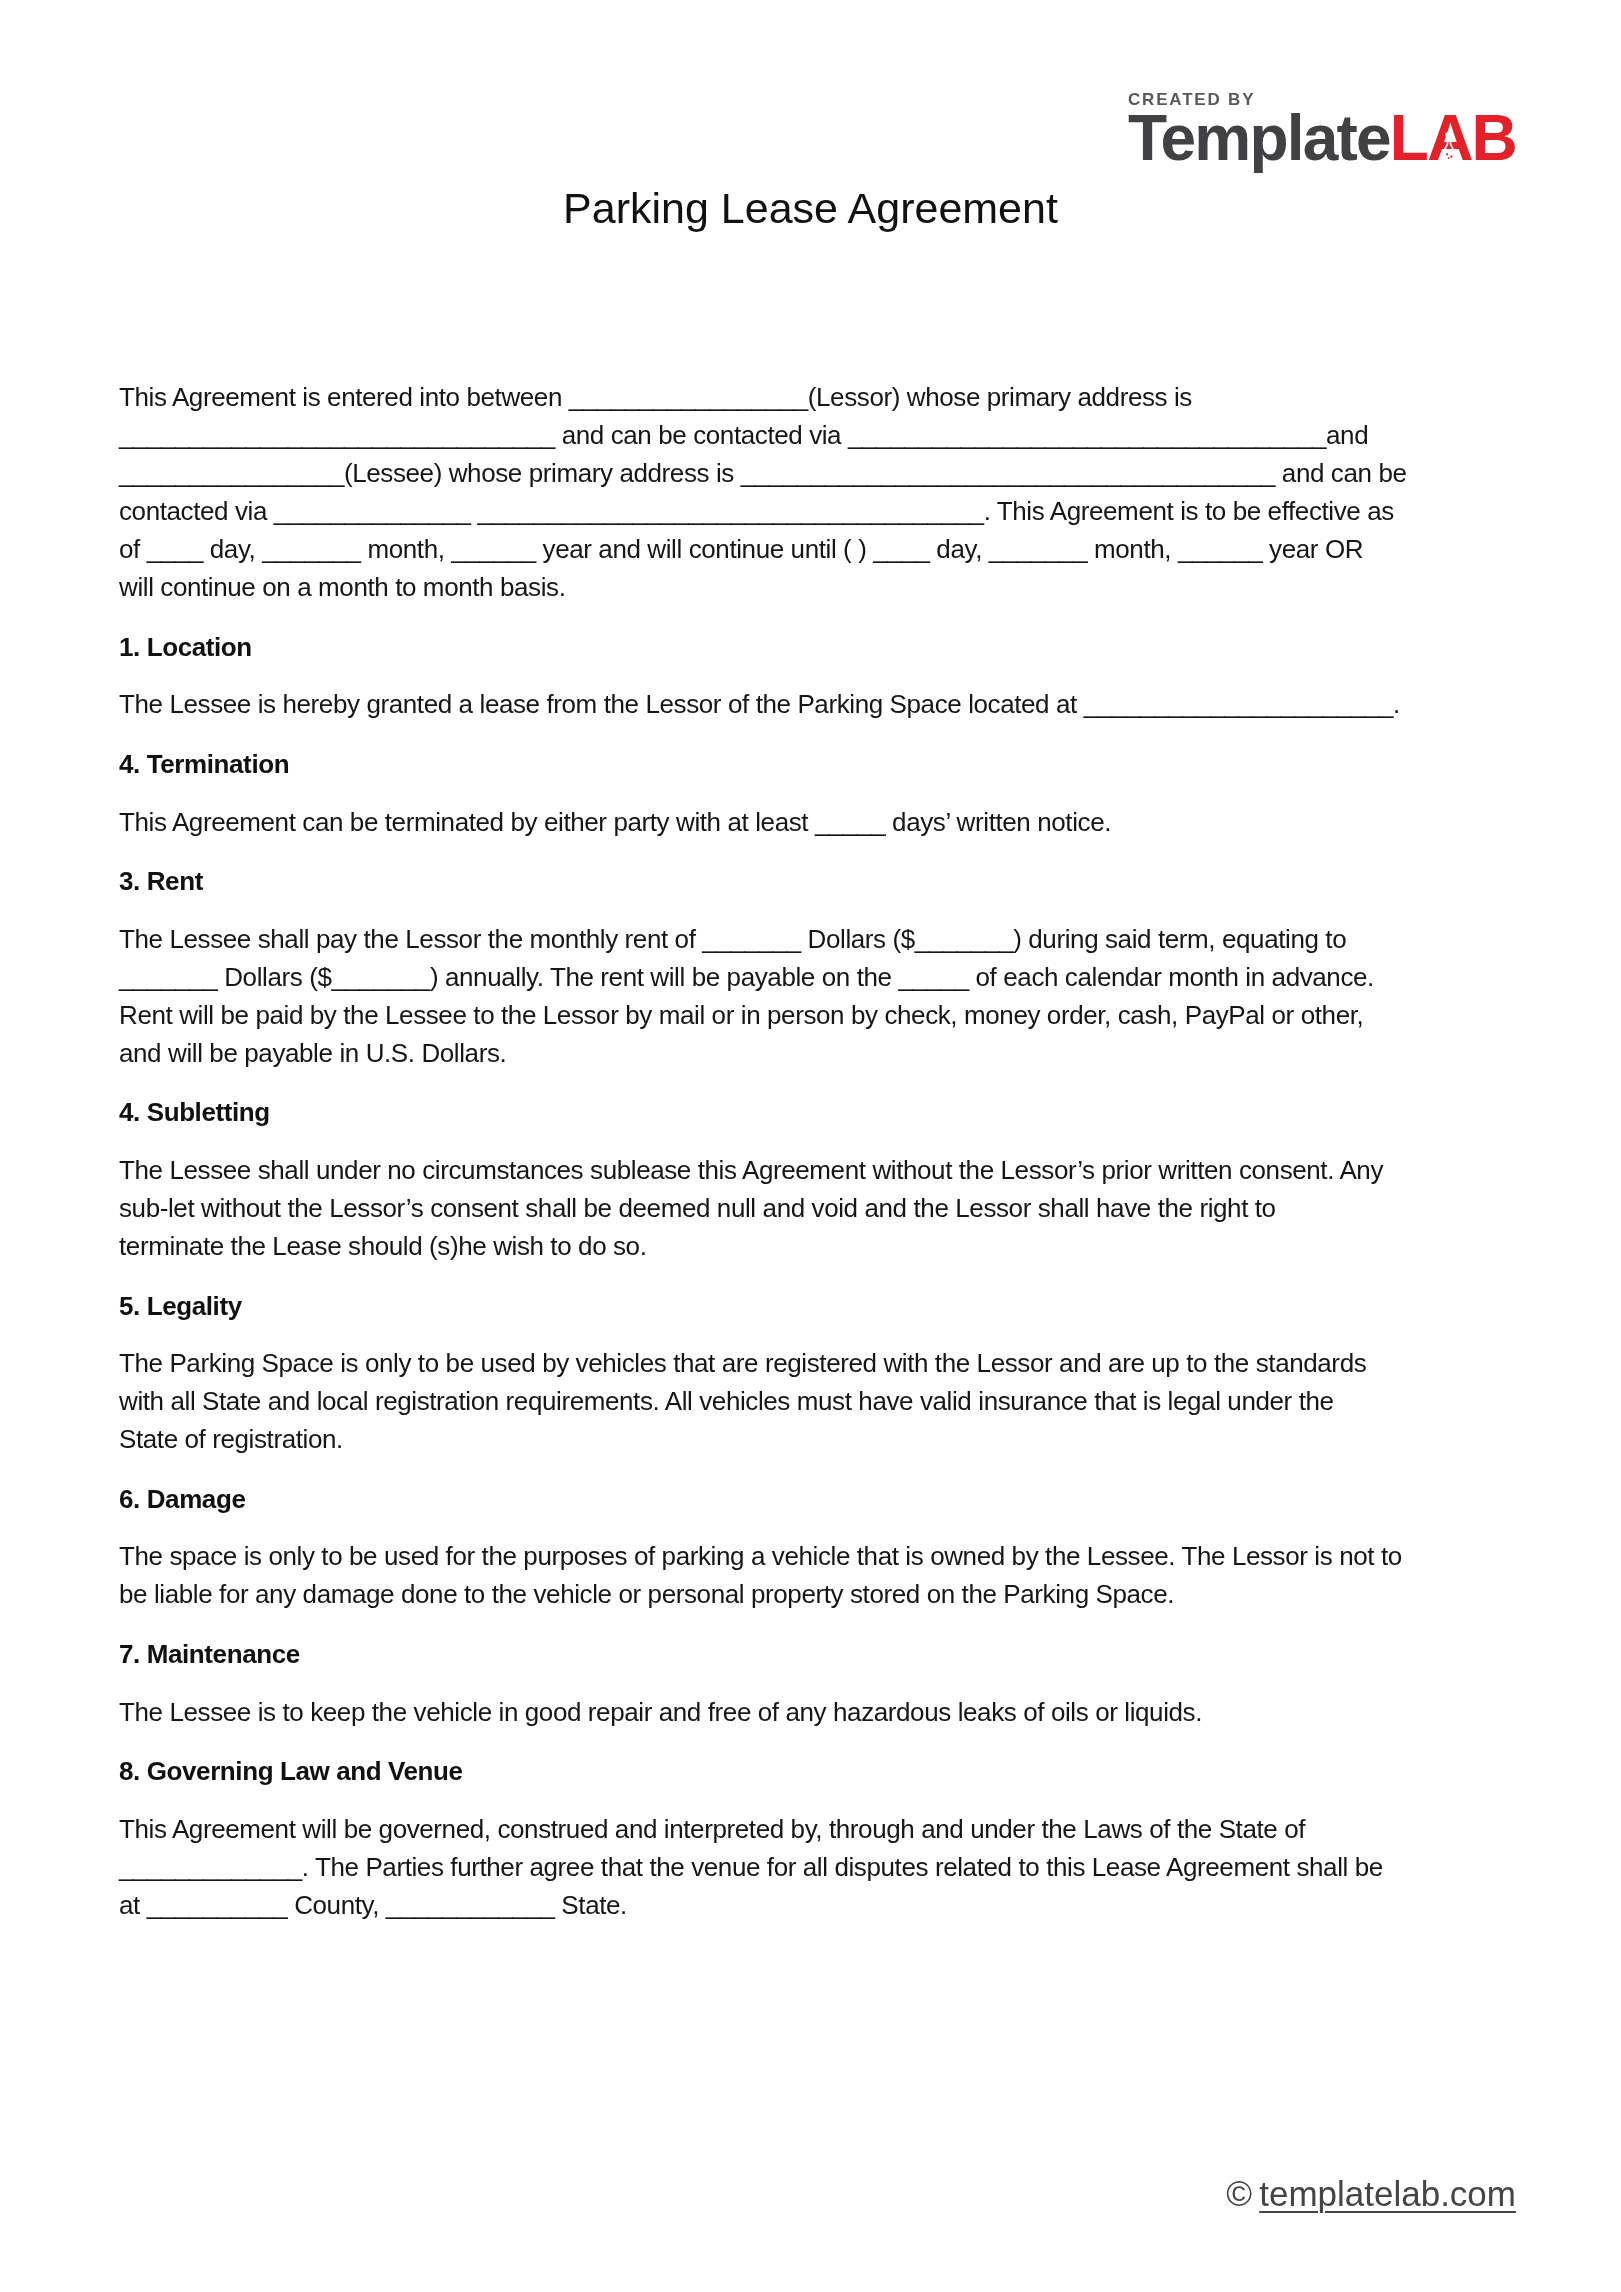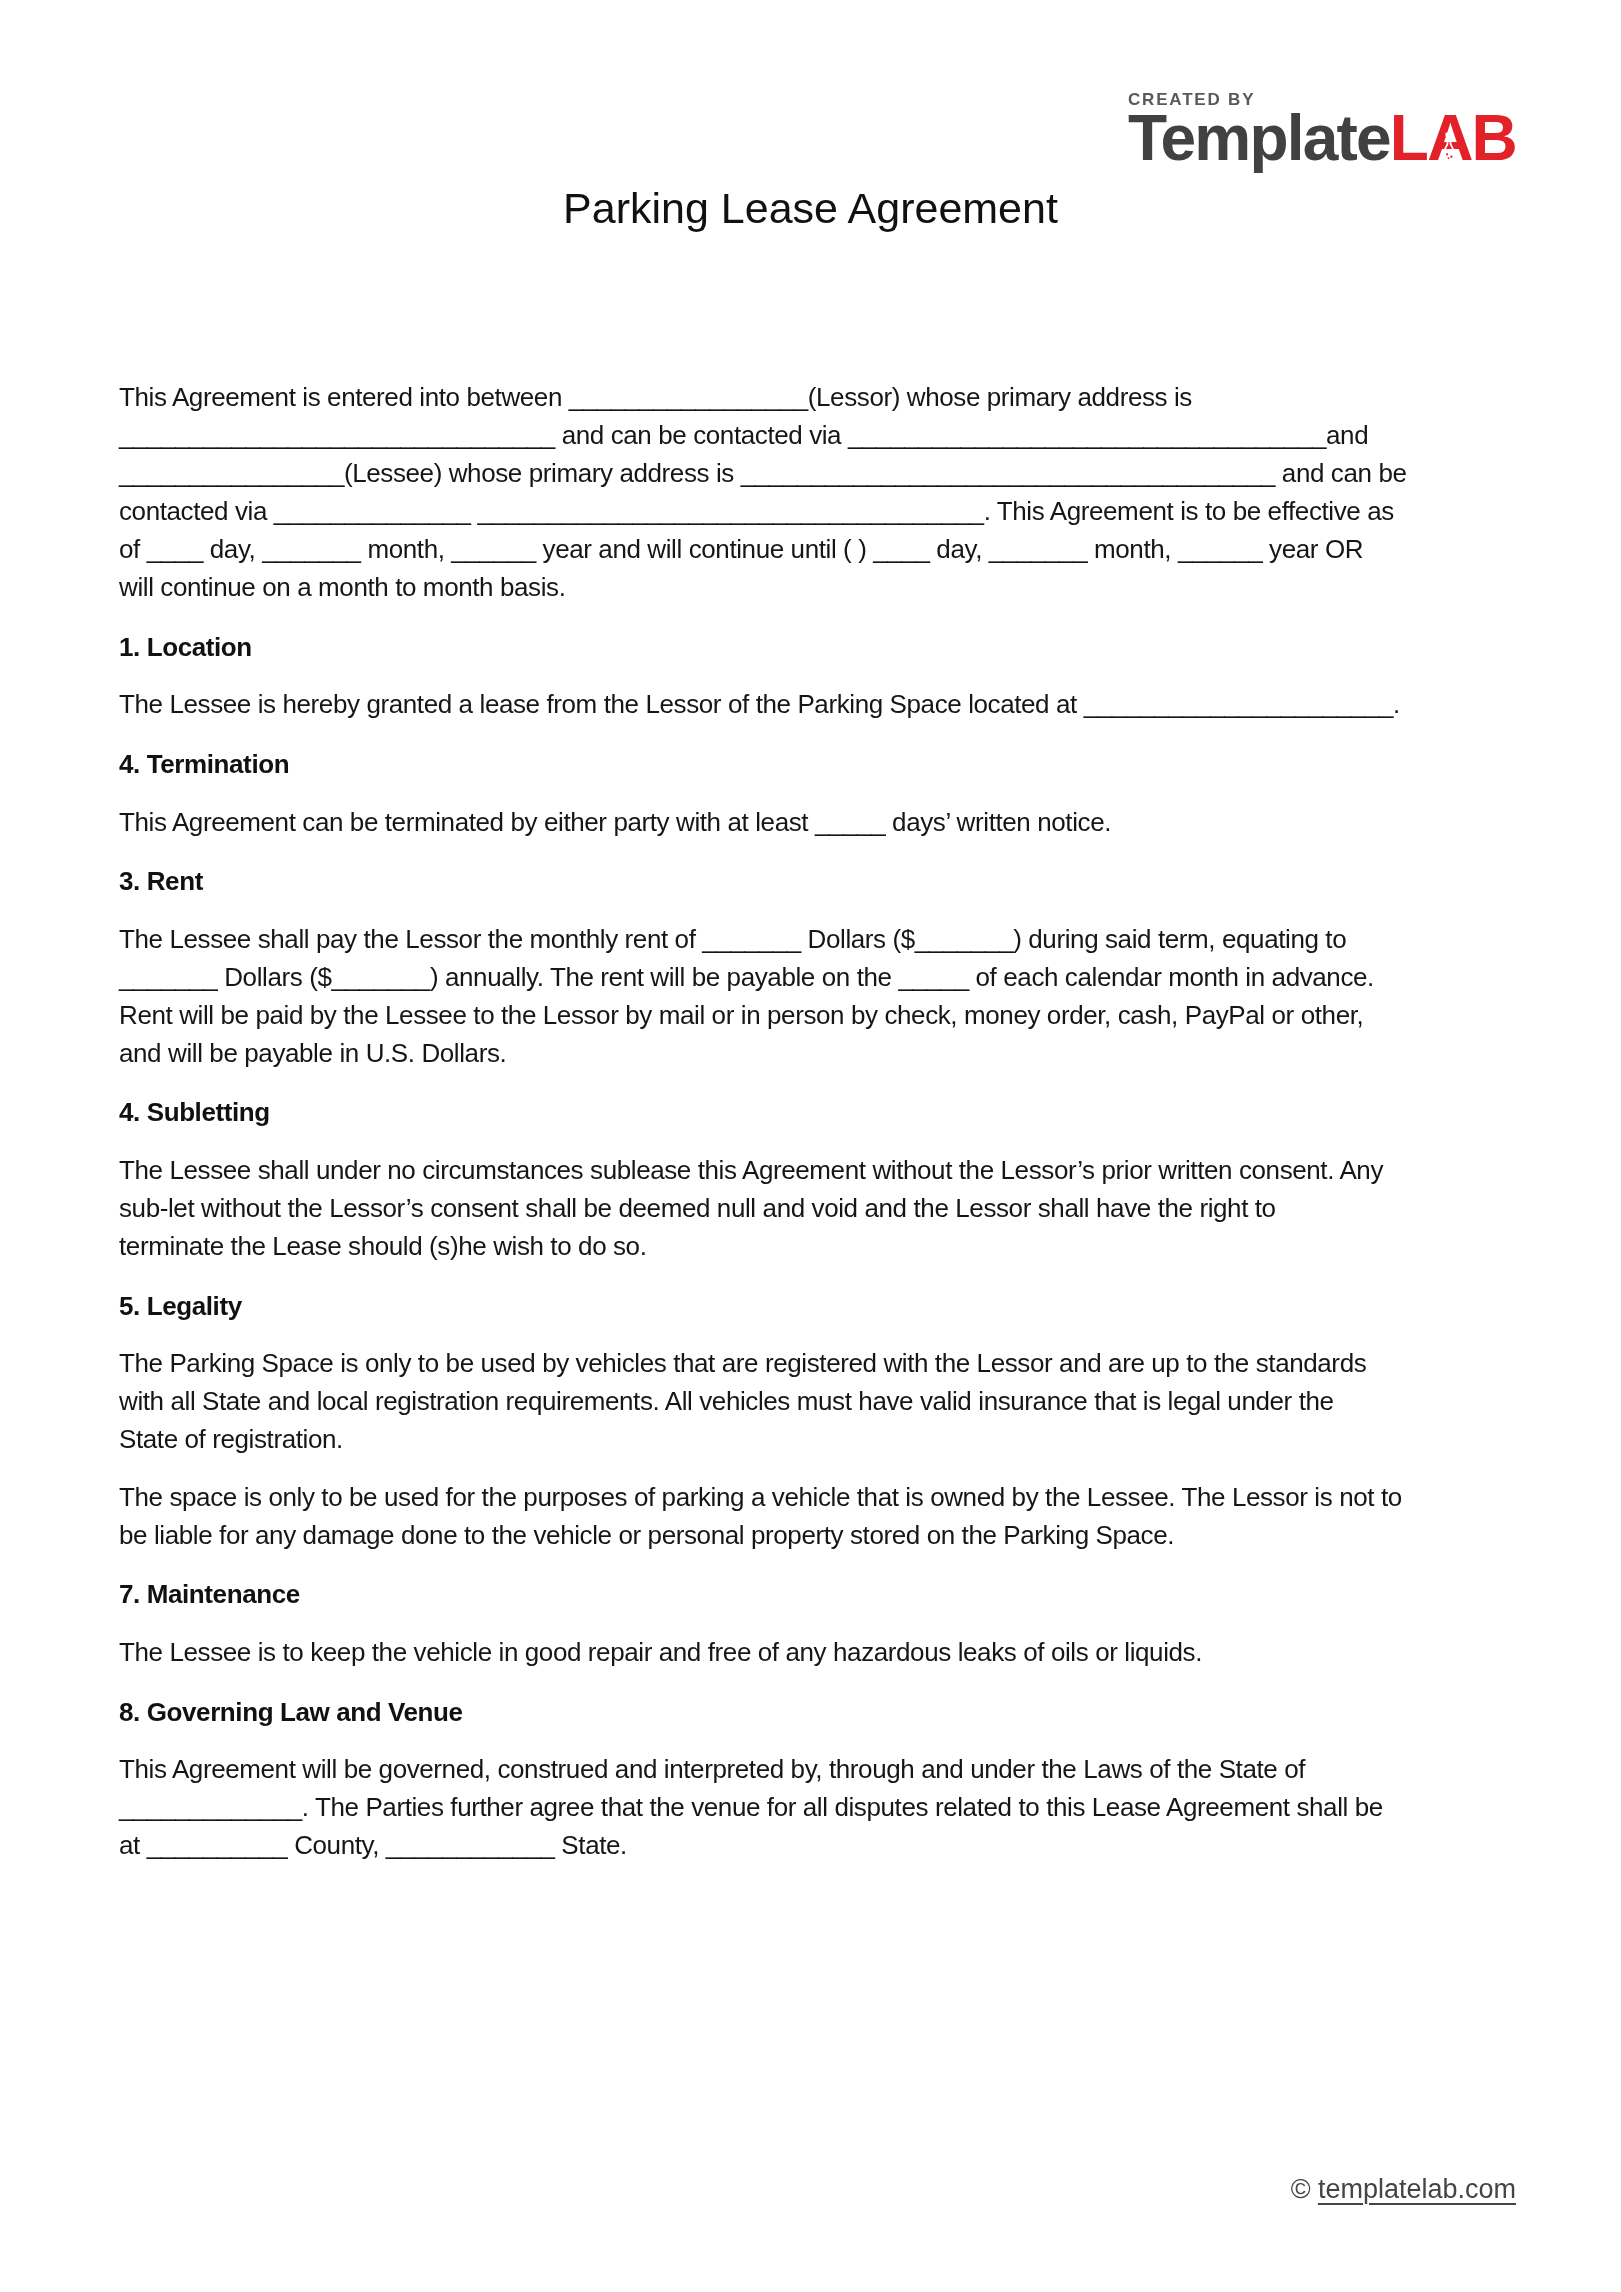--- a/index.html
+++ b/index.html
@@ -69,21 +69,21 @@
     font-weight: 700;
     line-height: 38px;
     margin: 21.5px 0 19.7px 0;
     color: #111111;
   }
   
   .footer {
     position: absolute;
     top: 2174px;
     right: 105px;
-    font-size: 27px;
+    font-size: 35px;
     color: #454545;
     letter-spacing: 0;
   }
   .footer .copyright-symbol { text-decoration: none; margin-right: 7.2px; }
   .footer .footer-link {
     color: #454545;
     text-decoration: underline;
     text-decoration-thickness: 1.8px;
     text-underline-offset: 5.4px;
     cursor: pointer;
@@ -133,20 +133,21 @@
   <h2>4. Subletting</h2>
   <p>The Lessee shall under no circumstances sublease this Agreement without the Lessor’s prior written consent. Any
 sub-let without the Lessor’s consent shall be deemed null and void and the Lessor shall have the right to
 terminate the Lease should (s)he wish to do so.</p>
 
   <h2>5. Legality</h2>
   <p>The Parking Space is only to be used by vehicles that are registered with the Lessor and are up to the standards
 with all State and local registration requirements. All vehicles must have valid insurance that is legal under the
 State of registration.</p>
 
+  <h2>6. Damage</h2>
   <p>The space is only to be used for the purposes of parking a vehicle that is owned by the Lessee. The Lessor is not to
 be liable for any damage done to the vehicle or personal property stored on the Parking Space.</p>
 
   <h2>7. Maintenance</h2>
   <p>The Lessee is to keep the vehicle in good repair and free of any hazardous leaks of oils or liquids.</p>
 
   <h2>8. Governing Law and Venue</h2>
   <p>This Agreement will be governed, construed and interpreted by, through and under the Laws of the State of
 _____________. The Parties further agree that the venue for all disputes related to this Lease Agreement shall be
 at __________ County, ____________ State.</p>

